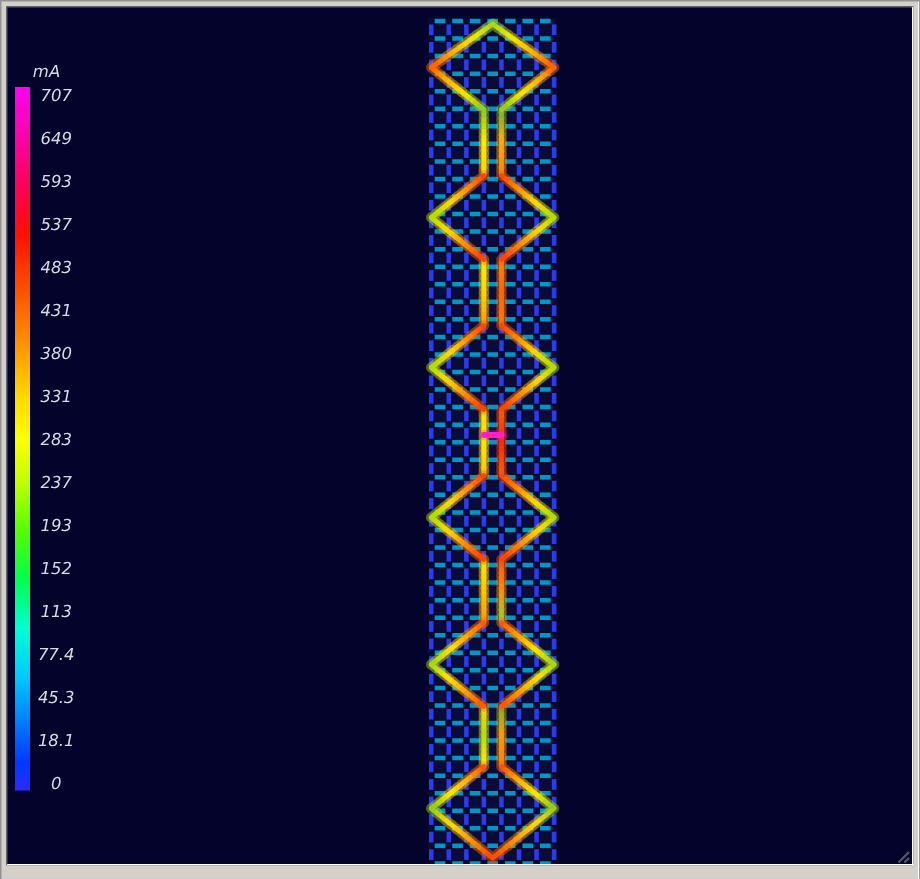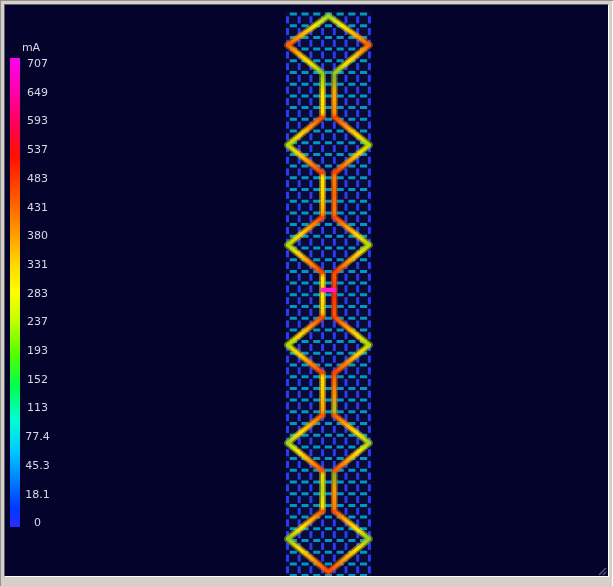--- a/index.html
+++ b/index.html
@@ -8,20 +8,21 @@
     box-shadow: inset 1px 0 0 #929292, inset 0 1px 0 #929292,
                 inset -1px 0 0 #fdfdfd, inset 0 -1px 0 #cfcfcf;
     font-family:"DejaVu Sans", sans-serif;
   }
   .viewport{
     position:absolute;left:4px;top:4px;width:605px;height:573px;
     background:#03032b;box-sizing:border-box;
     border-top:1px solid #5f5f6e;border-left:1px solid #5f5f6e;
     border-right:1px solid #ffffff;border-bottom:1px solid #ffffff;
     overflow:hidden;
+    font-style:italic;
   }
   .viewport svg{position:absolute;left:0;top:0;width:603px;height:571px;display:block;}
   text{font-family:"DejaVu Sans", sans-serif;}
 </style>
 </head>
 <body>
 
 <div class="window">
   <div class="viewport">
     <svg id="plot" viewBox="5 5 603 571">

